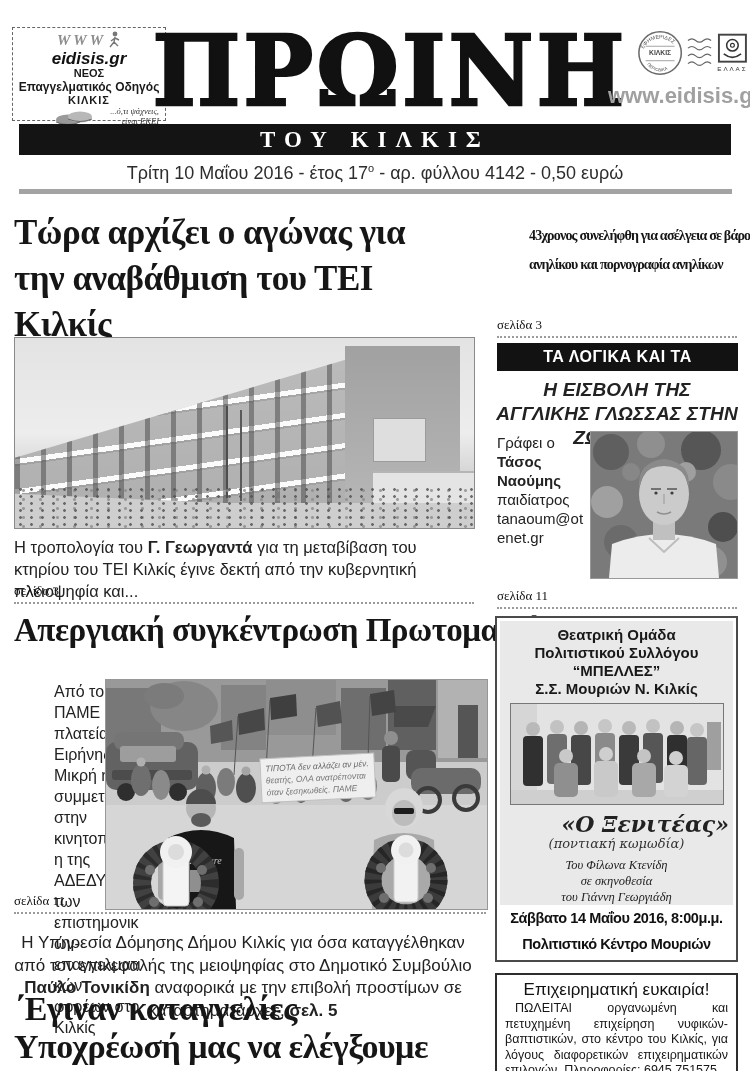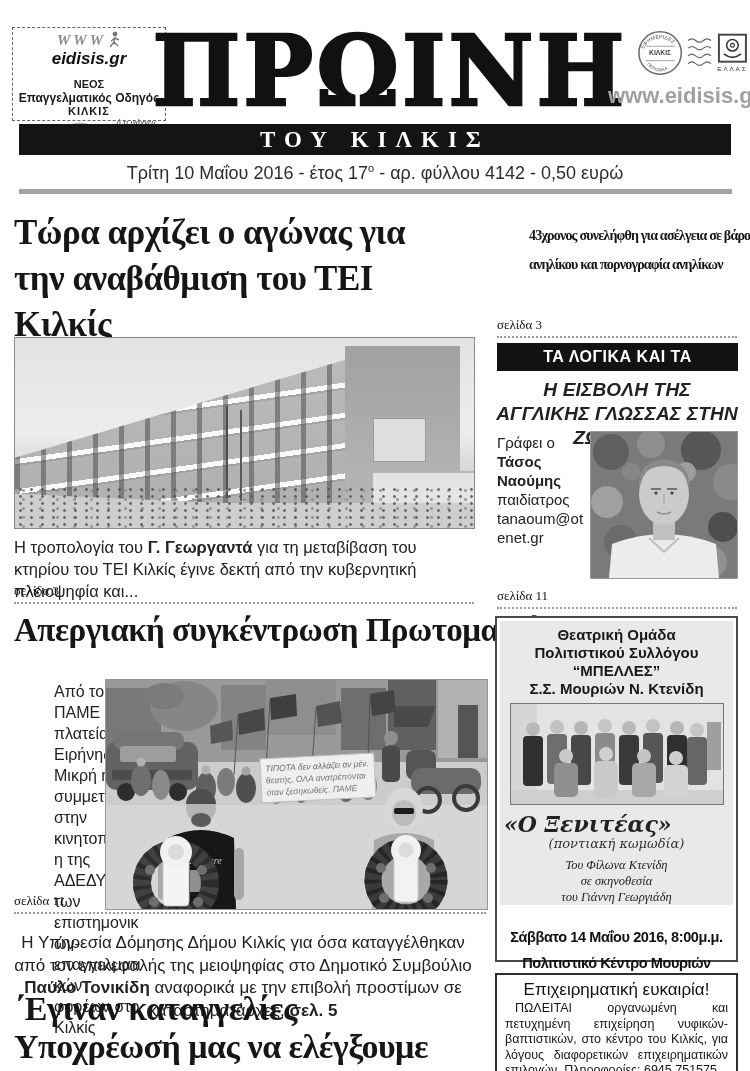--- a/index.html
+++ b/index.html
@@ -8,21 +8,21 @@
   .abs{position:absolute;}
   .dot{border-bottom:2px dotted #9b9b9b;height:0;}
   .pageref{font-family:"Liberation Serif","DejaVu Serif",serif;font-size:13px;color:#111;}
 
   
   .promo{left:12px;top:27px;width:154px;height:94px;border:1px dashed #666;text-align:center;
          padding-top:2px;box-sizing:border-box;}
   .promo .wwwrow{display:flex;justify-content:center;align-items:center;gap:2px;height:20px;}
   .promo .www{font:italic bold 15px "Liberation Serif",serif;color:#8d8d8d;letter-spacing:3px;}
   .promo .site{font:italic bold 17px "Liberation Sans",sans-serif;color:#111;line-height:17px;}
-  .promo .l1{font:bold 11px "Liberation Sans",sans-serif;line-height:13px;margin-top:11px;}
+  .promo .l1{font:bold 11px "Liberation Sans",sans-serif;line-height:13px;}
   .promo .l2{font:bold 12px "Liberation Sans",sans-serif;line-height:14px;}
   .promo .l3{font:bold 11px "Liberation Sans",sans-serif;letter-spacing:1px;line-height:13px;}
   .promo .tagrow{display:flex;align-items:center;justify-content:flex-end;padding:0 6px;gap:16px;}
   .promo .tags{font:italic 8.5px "Liberation Serif",serif;color:#333;text-align:right;line-height:9.5px;}
 
   .masthead{left:150px;top:18px;width:480px;height:106px;display:flex;align-items:center;justify-content:center;
             font-family:"DejaVu Serif",serif;font-weight:bold;font-size:93px;color:#111;
             -webkit-text-stroke:2.5px #111;letter-spacing:3px;transform:scaleY(1.04);}
   .stamps{left:636px;top:27px;width:112px;height:52px;display:flex;align-items:center;gap:3px;}
   .weburl{left:608px;top:83px;width:140px;font:bold 22px "Liberation Sans",sans-serif;color:#a0a0a0;text-align:right;}
@@ -82,27 +82,27 @@
   .byline .bold{font-weight:bold;}
   .aphoto{left:590px;top:431px;width:146px;height:146px;border:1px solid #999;}
   .pr4{left:497px;top:588px;}
   .dl4{left:497px;top:607px;width:240px;}
 
   .tbox{left:495px;top:616px;width:243px;height:346px;border:2px solid #4a4a4a;box-sizing:border-box;
         background:#fff;padding:3px;}
   .tgray{background:#e9e9e9;padding:5px 4px 0;}
   .ttitle span{display:block;text-align:center;font-weight:bold;font-size:15px;line-height:18px;color:#181818;}
   .tphoto{width:212px;height:100px;margin:5px auto 7px;border:1px solid #777;display:block;background:#e0e0e0;}
-  .tplay{text-align:left;font-family:"DejaVu Serif",serif;font-style:italic;font-weight:bold;
+  .tplay{text-align:right;font-family:"DejaVu Serif",serif;font-style:italic;font-weight:bold;
          font-size:22px;line-height:24px;color:#222;}
   .tgenre{text-align:center;font-family:"DejaVu Serif",serif;font-style:italic;font-size:13px;line-height:15px;color:#333;}
   .tcred{margin-top:6px;text-align:center;font-family:"Liberation Serif",serif;font-style:italic;
          font-size:12.5px;line-height:16px;color:#222;}
   .tcred span{display:block;}
-  .tevent{padding-top:19px;text-align:center;font-weight:bold;font-size:14.5px;line-height:26px;letter-spacing:-0.4px;color:#111;}
+  .tevent{padding-top:0;text-align:center;font-weight:bold;font-size:14.5px;line-height:26px;letter-spacing:-0.4px;color:#111;}
   .tevent span{display:block;}
 
   .cbox{left:495px;top:973px;width:243px;border:2px solid #2e2e2e;box-sizing:border-box;background:#fff;
         padding:4px 8px 5px;}
   .ctitle{text-align:center;font-size:17px;line-height:22px;color:#111;}
   .cbody{font-size:12.5px;line-height:15.5px;text-align:justify;text-indent:10px;color:#161616;}
 </style>
 </head>
 <body>
 
@@ -337,21 +337,21 @@
 
   <div class="abs pageref pr4">σελίδα 11</div>
   <div class="abs dot dl4"></div>
 
   <div class="abs tbox">
     <div class="tgray">
       <div class="ttitle">
         <span>Θεατρική Ομάδα</span>
         <span>Πολιτιστικού Συλλόγου</span>
         <span>“ΜΠΕΛΛΕΣ”</span>
-        <span>Σ.Σ. Μουριών Ν. Κτενίδη</span>
+        <span>Σ.Σ. Μουριών Ν. Κιλκίς</span>
       </div>
       <svg class="tphoto" viewBox="0 0 212 100">
         <rect width="212" height="100" fill="#e3e3e3"></rect>
         <rect x="0" width="26" height="100" fill="#d6d6d6"></rect>
         <rect x="196" y="18" width="14" height="48" fill="#9f9f9f"></rect>
         <rect y="86" width="212" height="14" fill="#cfcfcf"></rect>
         <g>
           <circle cx="22" cy="25" r="7" fill="#b9b9b9"></circle>
             <rect x="12" y="32" width="20" height="50" rx="4" fill="#303030"></rect>
           <circle cx="46" cy="23" r="7" fill="#c2c2c2"></circle>

